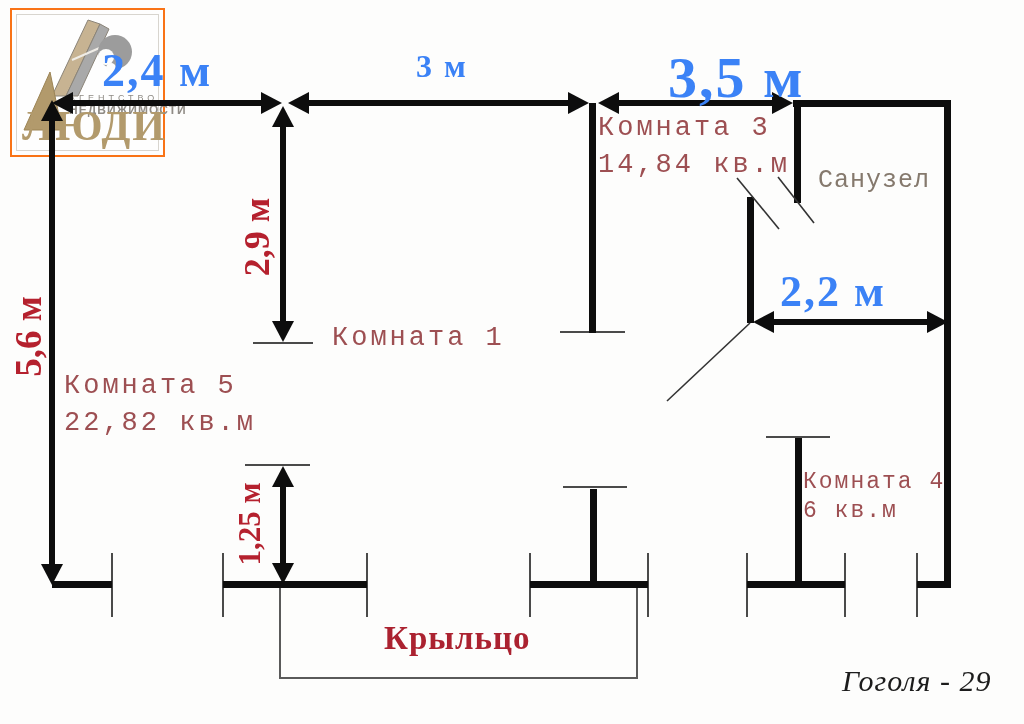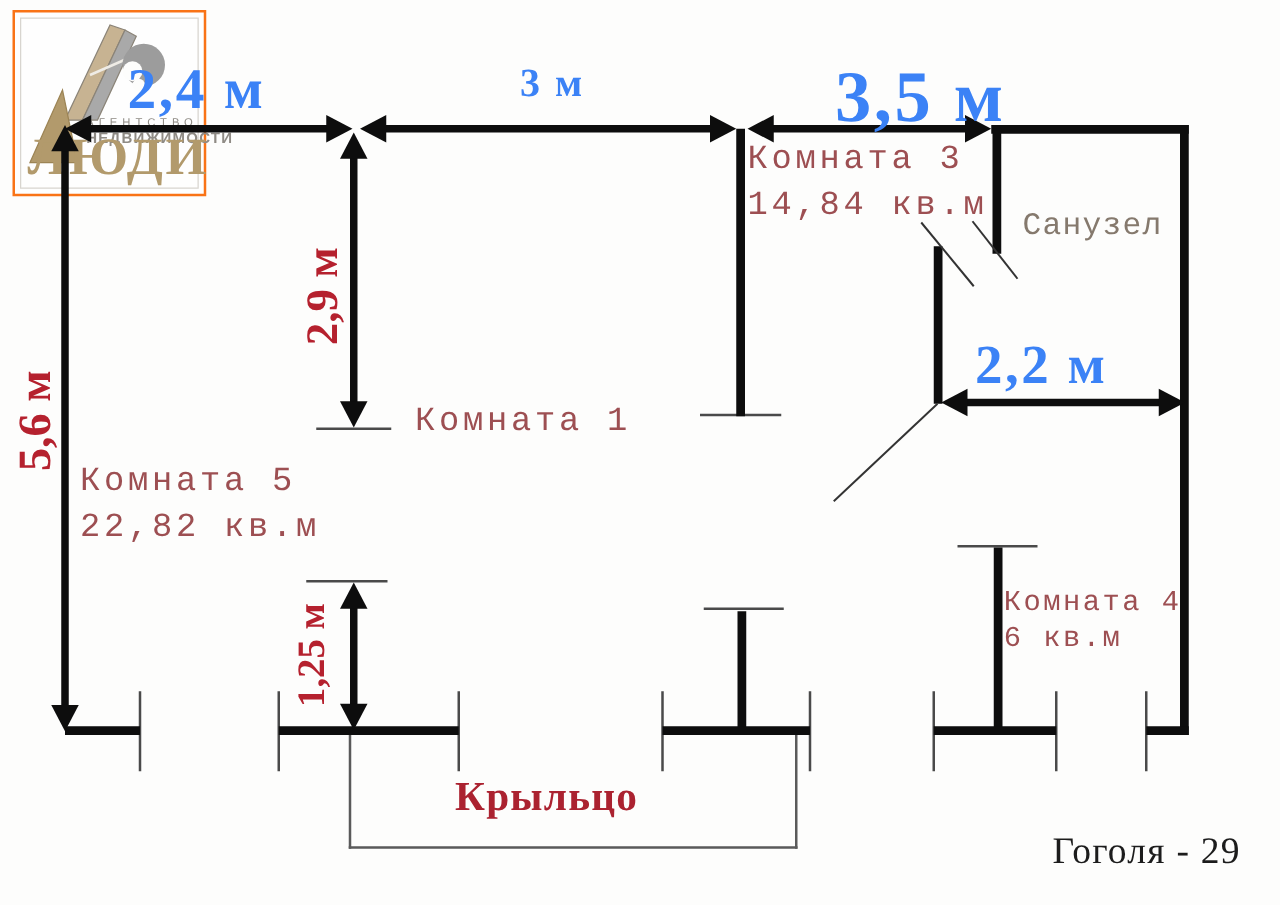--- a/index.html
+++ b/index.html
@@ -36,21 +36,21 @@
   .vwrap { position:absolute; display:flex; align-items:center; justify-content:center; z-index:4; }
   .vwrap > span { transform:rotate(-90deg); white-space:nowrap; color:#b5212e; font-weight:bold; }
   .room { position:absolute; font-family:"Liberation Mono","DejaVu Sans Mono",monospace;
           color:#9d4f52; font-size:27px; line-height:37px; letter-spacing:3px;
           white-space:nowrap; z-index:4; }
   .room.small { font-size:23px; line-height:29px; letter-spacing:2px;margin-top:13px; }
   .bathroom-label { position:absolute; font-family:"Liberation Mono","DejaVu Sans Mono",monospace;
           color:#85796d; font-size:25px; letter-spacing:1px; white-space:nowrap; z-index:4; }
   .porch-label { position:absolute; color:#ab2230; font-size:33px; font-weight:600;
           letter-spacing:1px; white-space:nowrap; z-index:4; }
-  .address { position:absolute; color:#1c1c1c; font-size:30px;
+  .address { position:absolute; color:#1c1c1c; font-style:italic; font-size:30px;
           letter-spacing:1px; white-space:nowrap; z-index:4; }
   
   .logo { position:absolute; left:10px; top:8px; width:151px; height:145px;
           border:2px solid #f97316; background:#fefefe; z-index:1; }
   .logo-inner { position:absolute; inset:4px; border:1px solid #d8d5cf; }
   .logo-agency1 { position:absolute; left:57px; top:83px; font-family:"Liberation Sans",sans-serif;
           font-size:9px; letter-spacing:4px; color:#8f8b85; z-index:2; }
   .logo-agency2 { position:absolute; left:57px; top:93px; font-family:"Liberation Sans",sans-serif;
           font-size:12px; font-weight:bold; letter-spacing:1px; color:#8f8b85; z-index:2; }
   .logo-brand { position:absolute; left:10px; top:92px; font-size:42px; font-weight:bold;
@@ -148,17 +148,17 @@
   </div>
   <div class="room" style="left:64px; top:368px;">
     <div>Комната 5</div>
     <div>22,82 кв.м</div>
   </div>
   <div class="room small" style="left:803px; top:455px;">
     <div>Комната 4</div>
     <div>6 кв.м</div>
   </div>
   <div class="bathroom-label" style="left:818px; top:166px;">Санузел</div>
-  <div class="porch-label" style="left:364px; top:620px;">Крыльцо</div>
+  <div class="porch-label" style="left:384px; top:620px;">Крыльцо</div>
 
   <div class="address" style="left:842px; top:664px;">Гоголя - 29</div>
 
 </div>
 
 </body></html>

